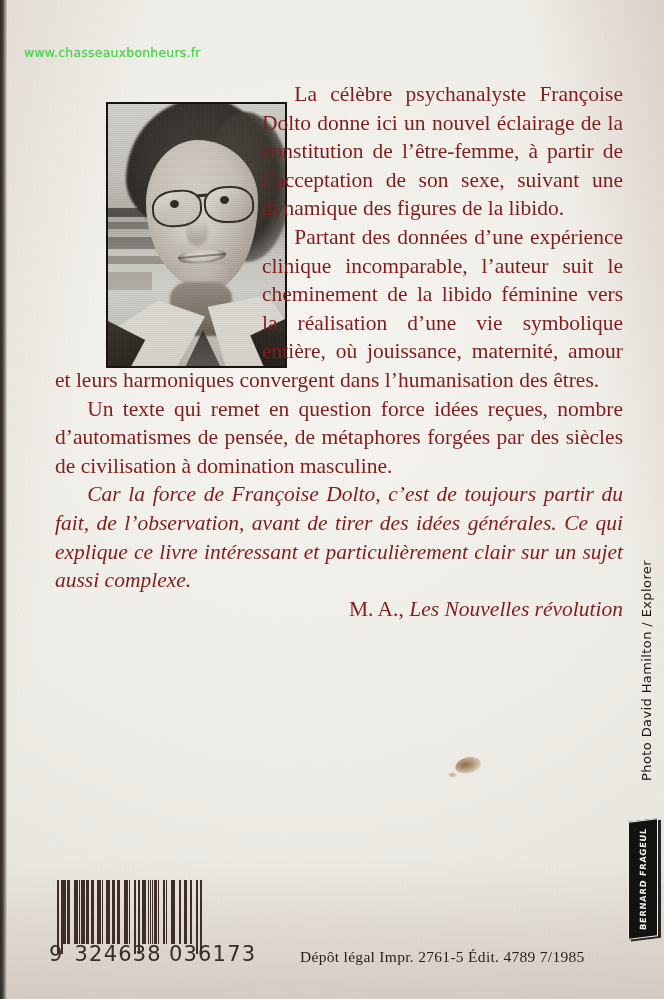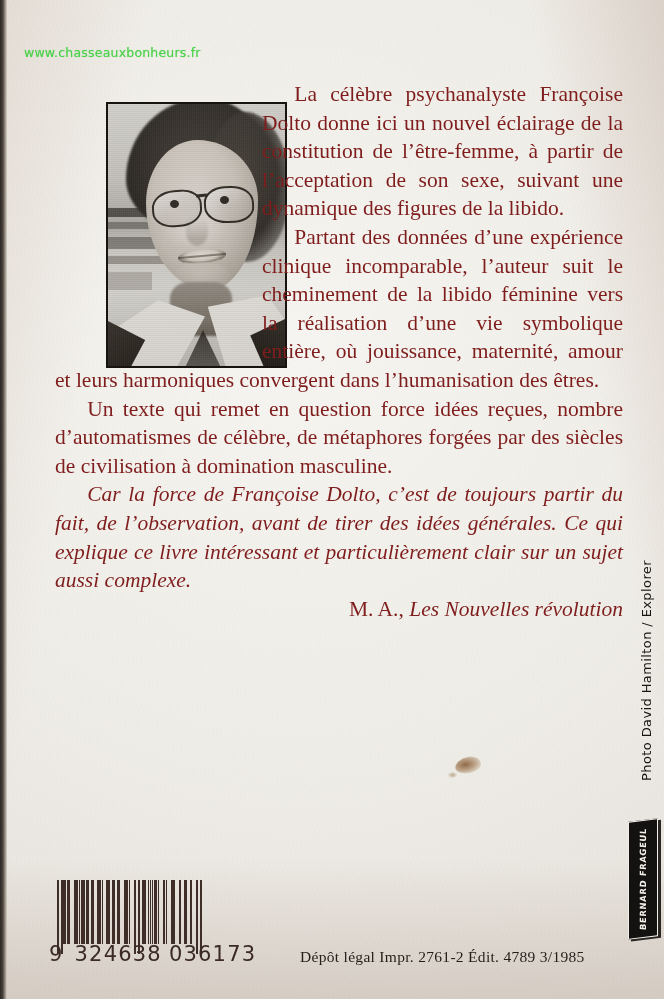--- a/index.html
+++ b/index.html
@@ -410,21 +410,21 @@
     <div class="ph-layer" id="ph-shadow-v"></div>
     <div class="ph-layer" id="ph-tone"></div>
     <div class="ph-layer" id="ph-grain"></div>
   </figure>
 
   <div id="copy">
     <div id="photo-spacer"></div>
 
     <p>La célèbre psychanalyste Françoise Dolto donne ici un nouvel éclairage de la constitution de l’être-femme, à partir de l’acceptation de son sexe, suivant une dynamique des figures de la libido.</p>
     <p>Partant des données d’une expérience clinique incomparable, l’auteur suit le cheminement de la libido féminine vers la réalisation d’une vie symbolique entière, où jouissance, maternité, amour et leurs harmoniques convergent dans l’humanisation des êtres.</p>
-    <p>Un texte qui remet en question force idées reçues, nombre d’automatismes de célèbre, de métaphores forgées par des siècles de civilisation à domination masculine.</p>
+    <p>Un texte qui remet en question force idées reçues, nombre d’automatismes de pensée, de métaphores forgées par des siècles de civilisation à domination masculine.</p>
 
     <p class="quote">Car la force de Françoise Dolto, c’est de toujours partir du fait, de l’observation, avant de tirer des idées générales. Ce qui explique ce livre intéressant et particulièrement clair sur un sujet aussi complexe.</p>
     <p class="attrib">
       <span class="who">M. A.,</span>
       <span class="src">Les Nouvelles révolution</span>
     </p>
 
   </div>
 
   <div id="stain"></div>
@@ -507,15 +507,15 @@
         <i class="g tall" style="width: 2px;"></i>
         <i class="tall" style="width: 2px;"></i>
       </div>
     <div id="barcode-digits">
       <span class="lead">9</span>
       <span>324638</span>
       <span>036173</span>
     </div>
   </div>
 
-  <div id="legal">Dépôt légal Impr. 2761-2 Édit. 4789 3/1985</div>
+  <div id="legal">Dépôt légal Impr. 2761-5 Édit. 4789 7/1985</div>
 
 </div>
 
 </body></html>

